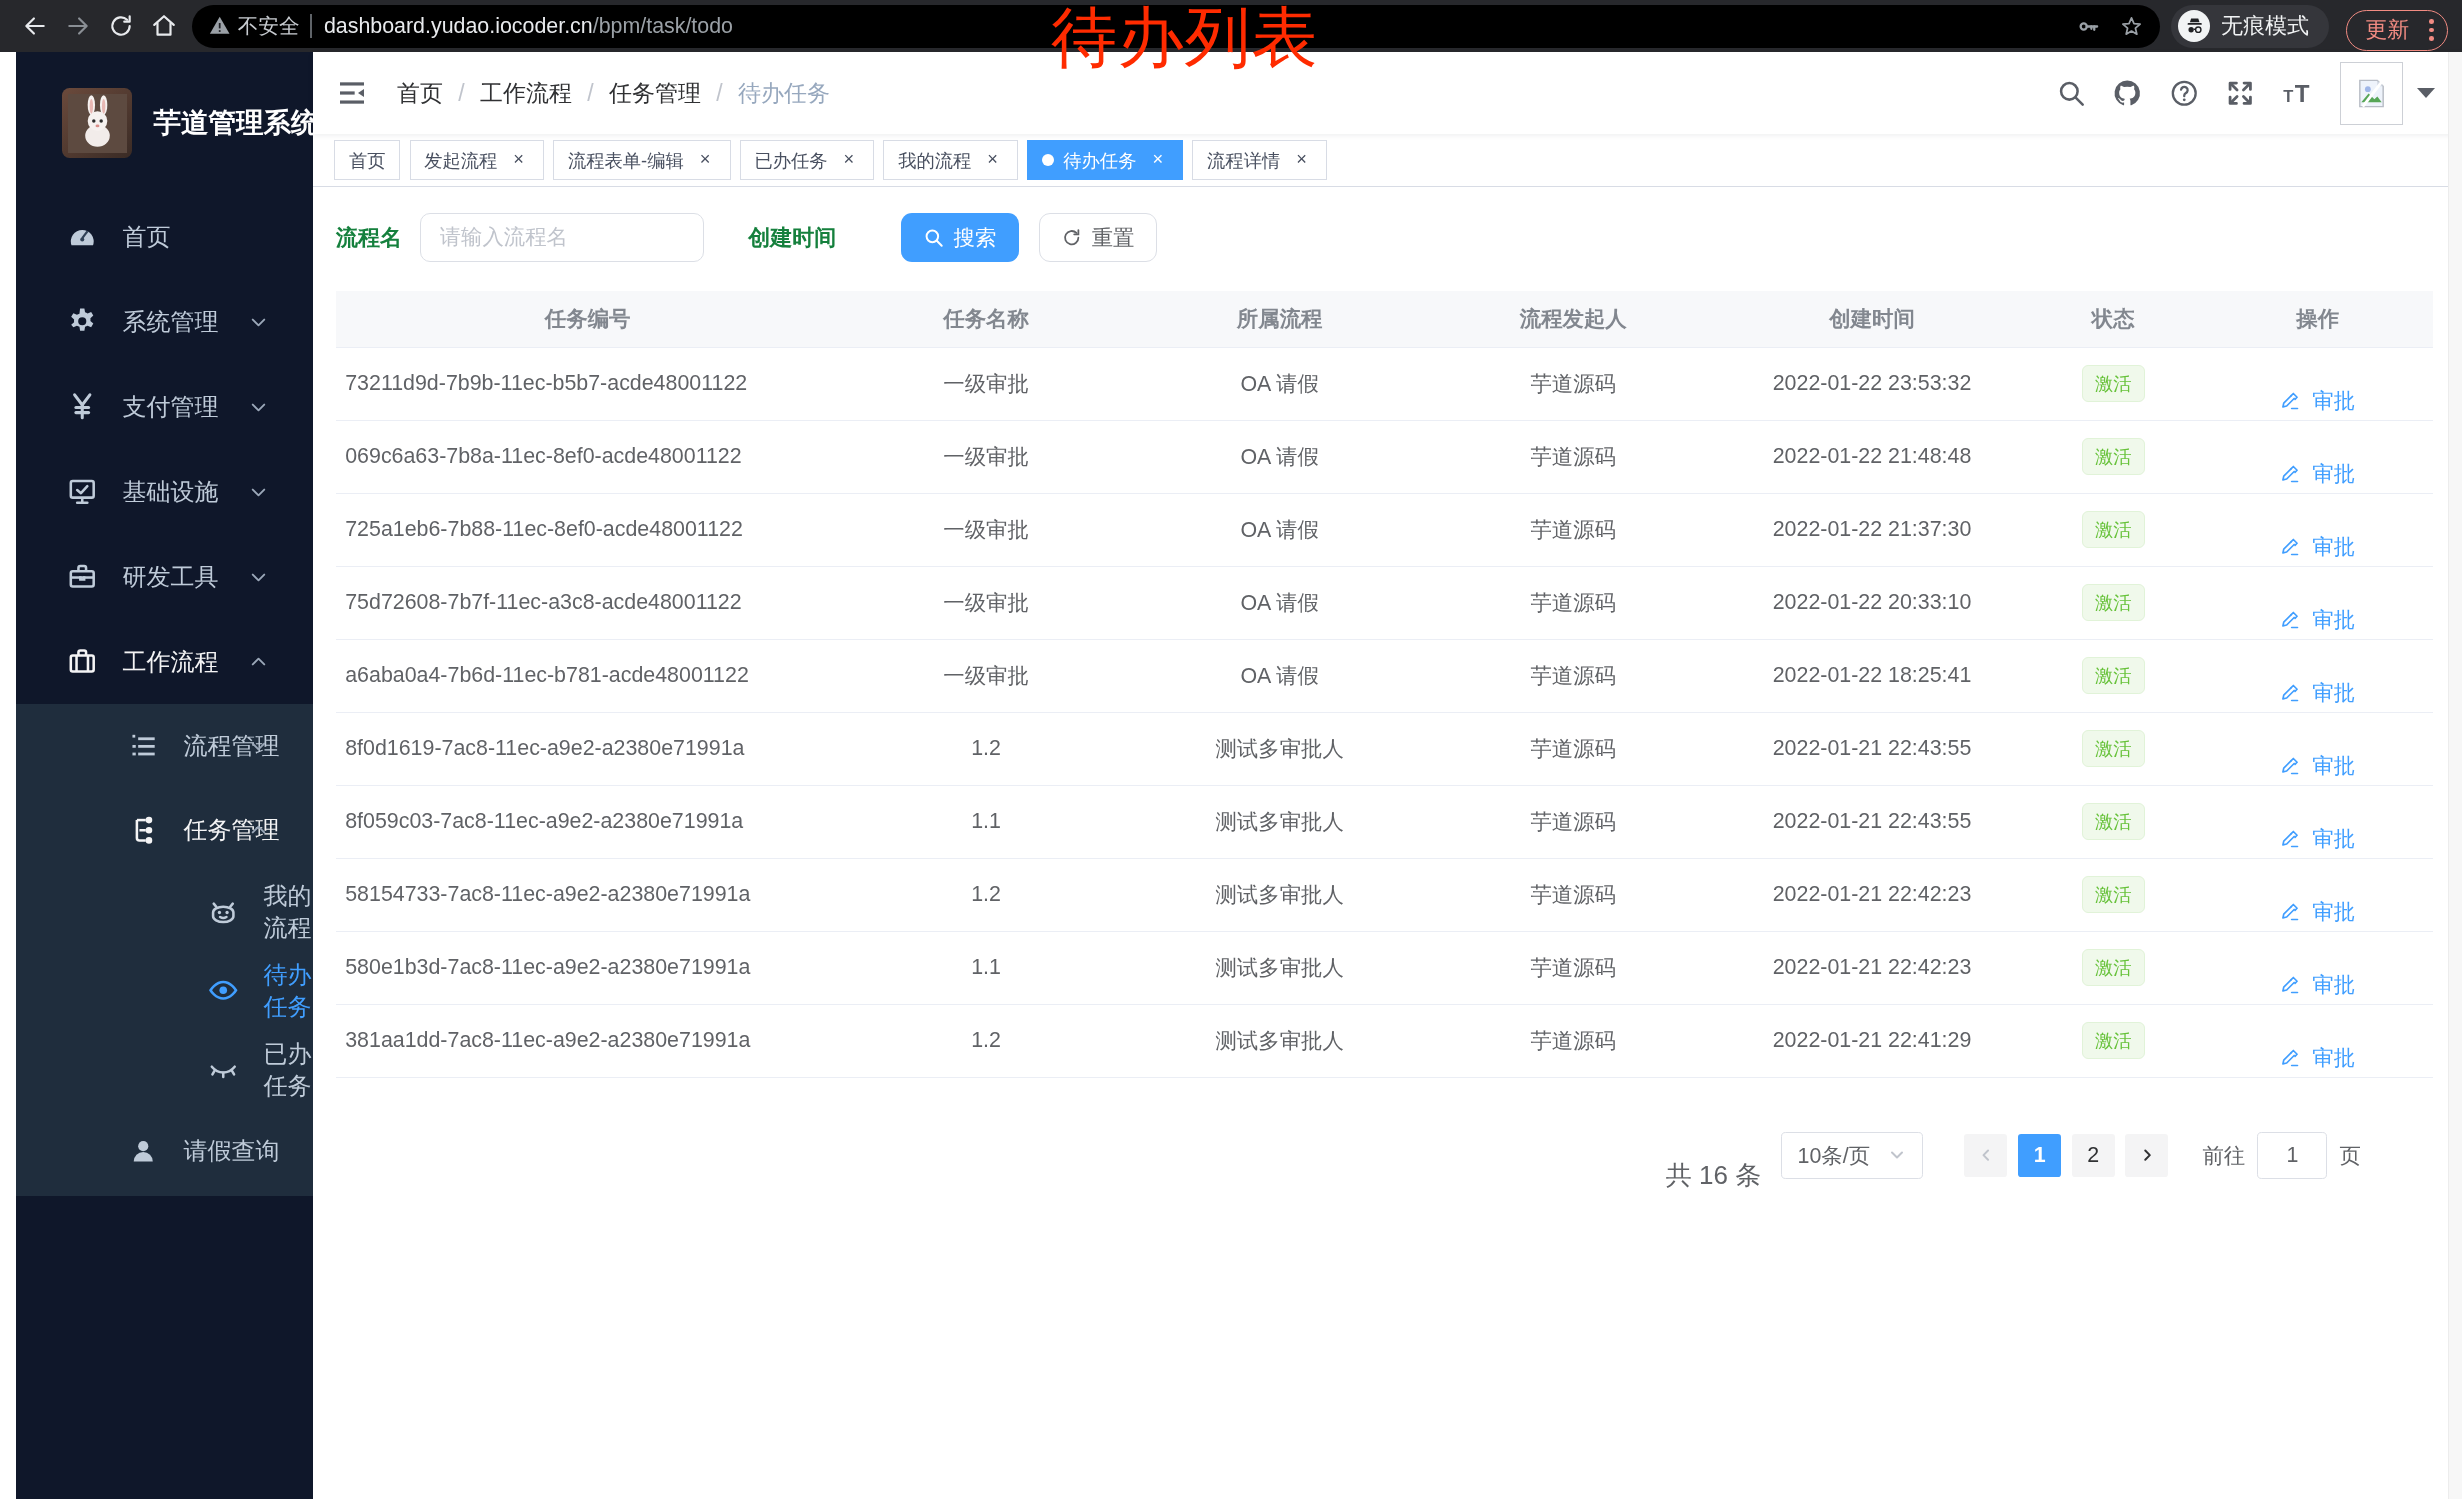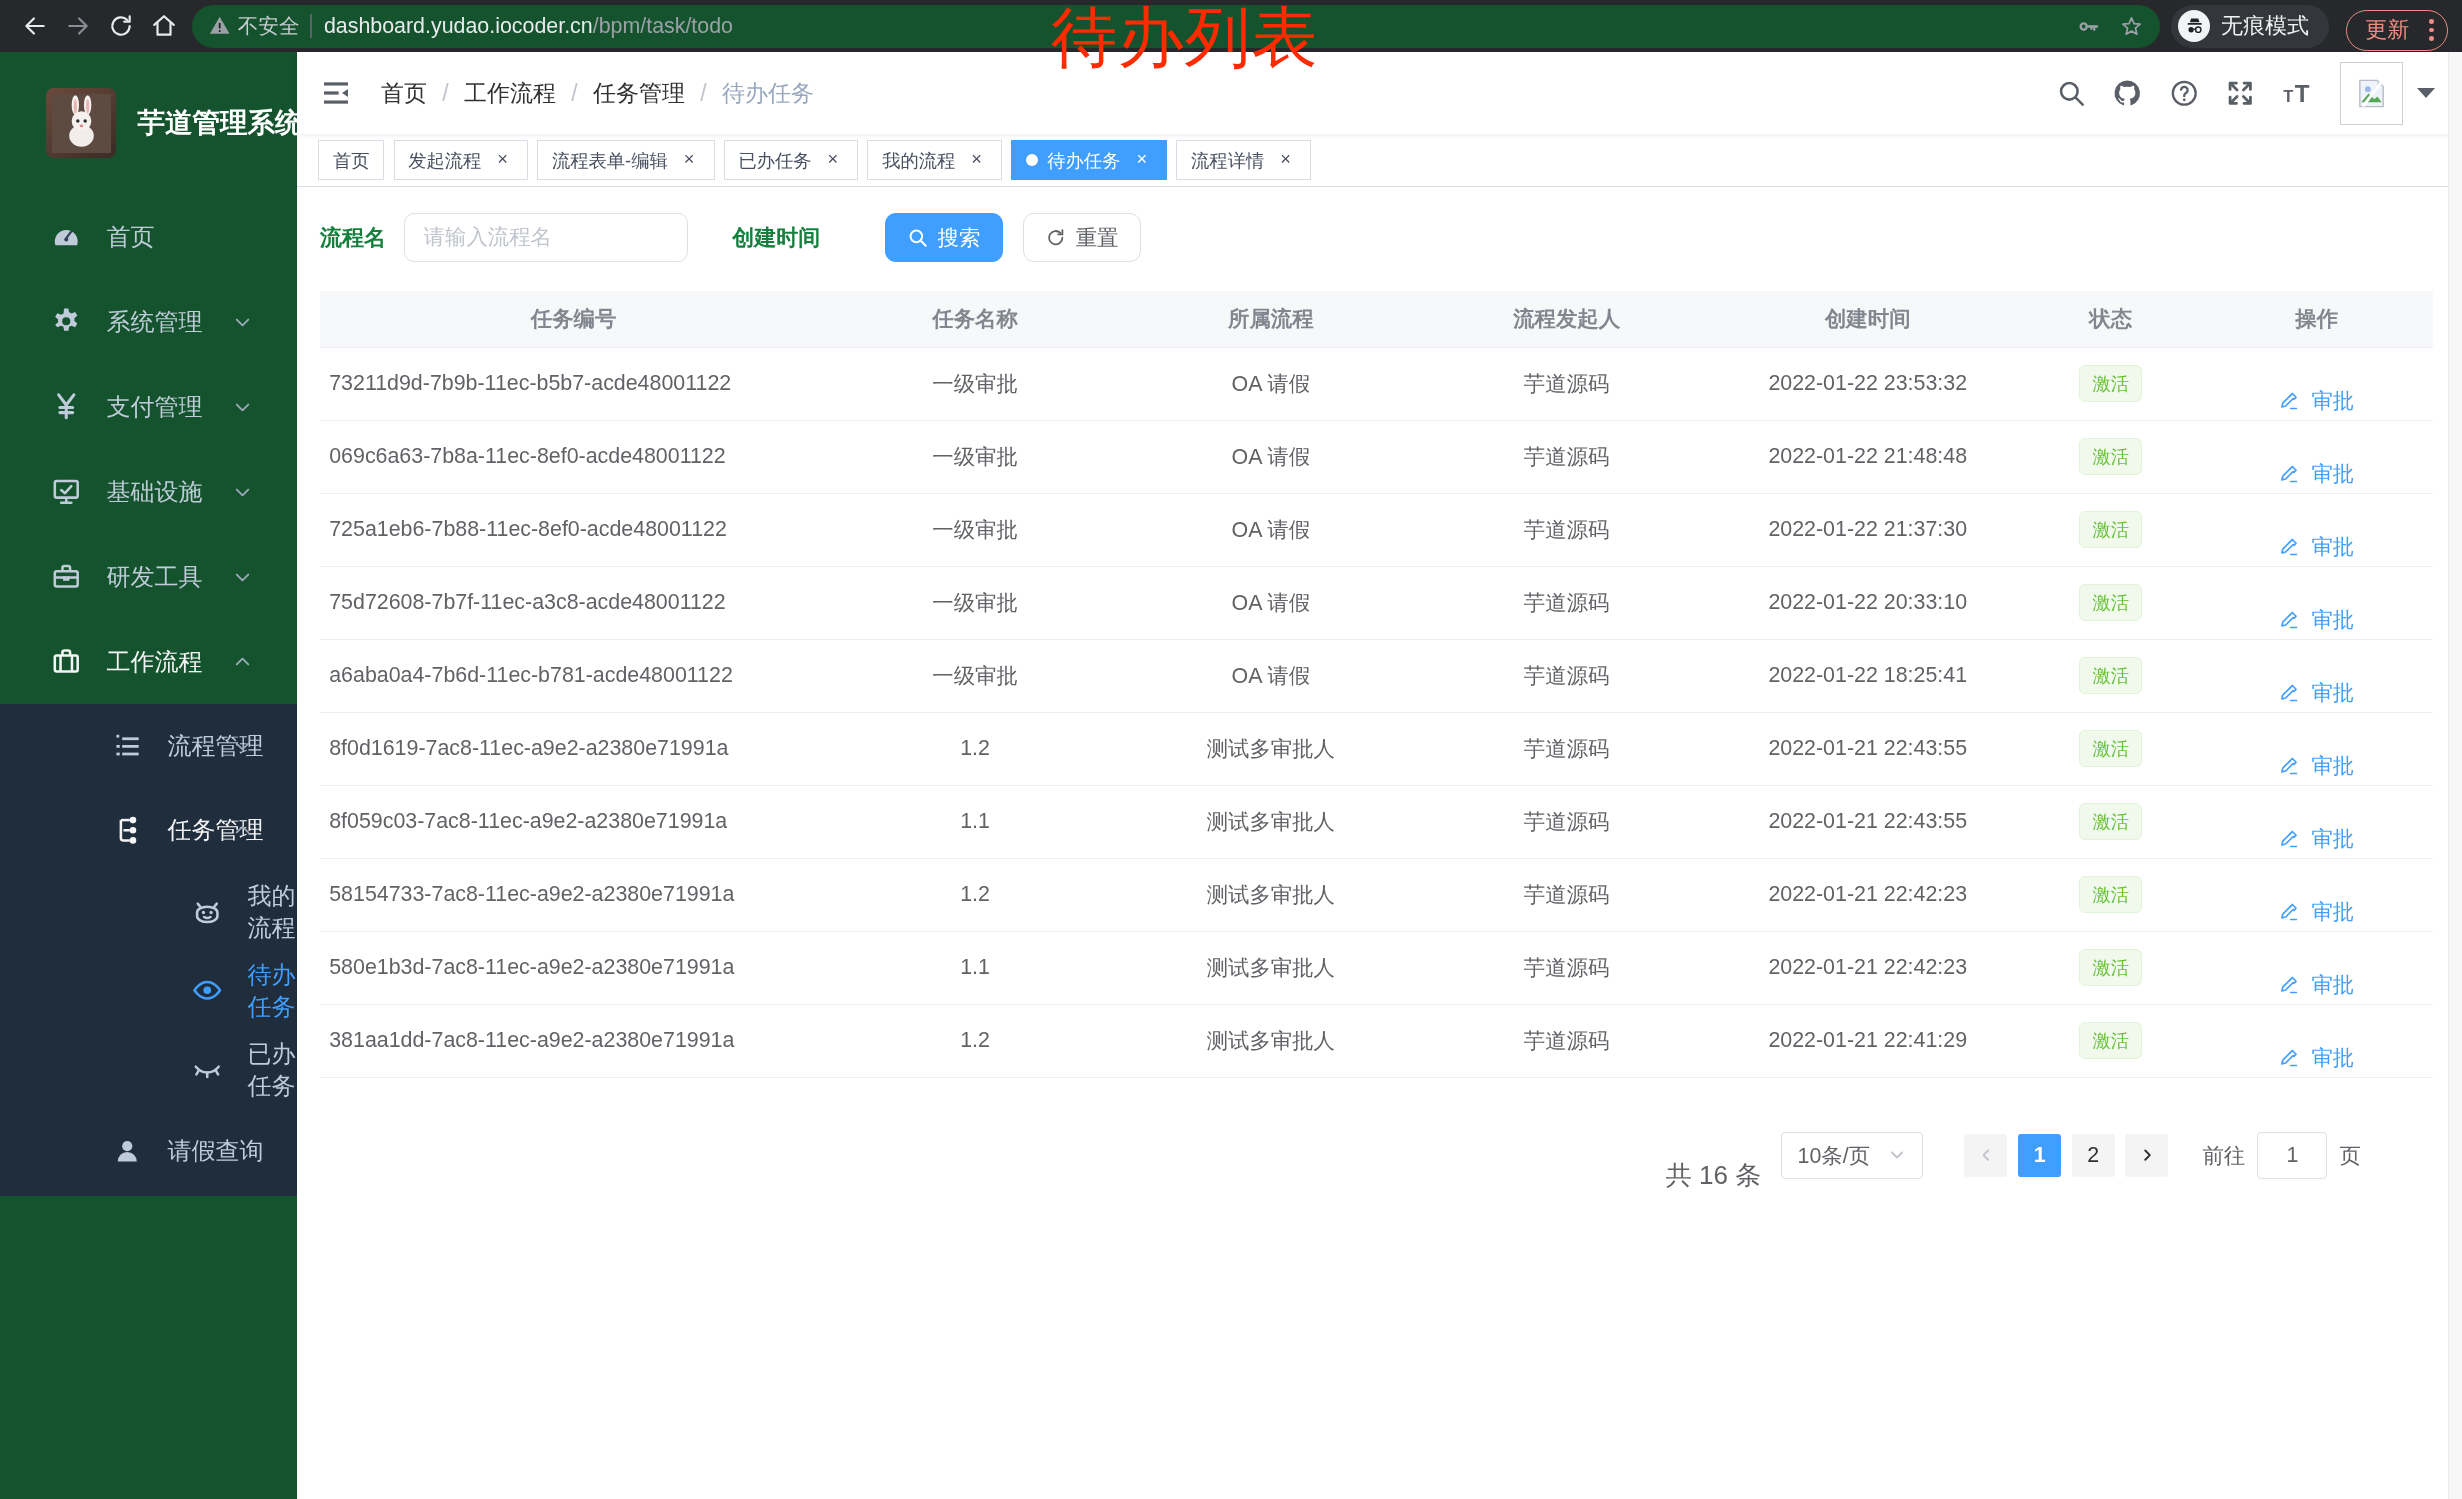--- a/index.html
+++ b/index.html
@@ -4,21 +4,21 @@
 <style>
   * { box-sizing: border-box; margin: 0; padding: 0; }
   html,body { width: 2462px; height: 1500px; overflow: hidden;
     font-family: "Liberation Sans", "DejaVu Sans", sans-serif; background:#fff; }
 
   
   .chrome { position:relative; height:52px; background:#27282c; display:flex; align-items:center; padding:0 13.7px; }
   .nav-btn { width:43px; height:43px; display:flex; align-items:center; justify-content:center; color:#e8eaed; flex:0 0 auto; }
   .nav-btn.dim { color:#8a8f95; }
   .nav-btn svg { width:26px; height:26px; }
-  .omnibox { flex:1 1 auto; height:43px; margin:0 10.7px 0 6.1px; background:#14532d; border-radius:21.4px;
+  .omnibox { flex:1 1 auto; height:43px; margin:0 10.7px 0 6.1px; background:#000000; border-radius:21.4px;
     display:flex; align-items:center; padding:0 17px; color:#dadce0; }
   .omnibox .warn { color:#9aa0a6; display:flex; align-items:center; }
   .omnibox .warn svg { width:21.4px; height:21.4px; }
   .omnibox .sec-label { margin:0 10.7px 0 7.6px; font-size:20.6px; color:#c7cbd0; }
   .omnibox .divider { width:1.5px; height:24.4px; background:#5f6368; margin-right:12.2px; }
   .url-host { font-size:21.4px; color:#e8eaed; }
   .url-path { font-size:21.4px; color:#9aa0a6; }
   .omni-spacer { flex:1 1 auto; }
   .omni-icon { color:#9aa0a6; margin-left:20px; display:flex; }
   .omni-icon svg { width:23px; height:23px; }
@@ -31,21 +31,21 @@
     padding:0 7.6px 0 18.3px; color:#f28b82; font-size:22px;margin-top:8px; }
   .update-pill .kebab { display:flex; flex-direction:column; gap:3.8px; margin-left:13.7px; padding:0 6.1px; }
   .update-pill .kebab i { width:4.6px; height:4.6px; background:#f28b82; border-radius:50%; }
 
   
   .annotation { position:absolute; left:1051px; top:3.1px; z-index:50; font-size:66px; line-height:1.05;
     color:#ff2b00; letter-spacing:0.8px; white-space:nowrap; }
 
   
   .app { display:flex; height:1448px; }
-  .sidebar { width:297px; flex:0 0 auto; background:#14532d; color:#bfcbd9; position:relative; }
+  .sidebar { width:297px; flex:0 0 auto; background:#0f172a; color:#bfcbd9; position:relative;margin-left:16px; }
   .logo-row { height:122px; display:flex; align-items:center; padding:20px 0 0 46px; }
   .logo-avatar { width:70px; height:70px; border-radius:7.6px; overflow:hidden; background:linear-gradient(140deg,#6b4a3c, #3a2b25);
     display:flex; align-items:center; justify-content:center; flex:0 0 auto; }
   .logo-avatar svg { width:59px; height:59px; }
   .logo-title { color:#fff; font-size:27.5px; font-weight:bold; margin-left:21.4px; white-space:nowrap; }
   .menu { margin-top:20px; }
   .menu-item { position:relative; height:85px; display:flex; align-items:center; font-size:24px; color:#bfcbd9; cursor:pointer; }
   .menu-item .mi { width:32px; height:32px; flex:0 0 auto; display:flex; align-items:center; justify-content:center; margin-right:24.4px; }
   .menu-item .mi svg { width:30.5px; height:30.5px; }
   .menu-item.lvl1 { padding-left:50px; }

